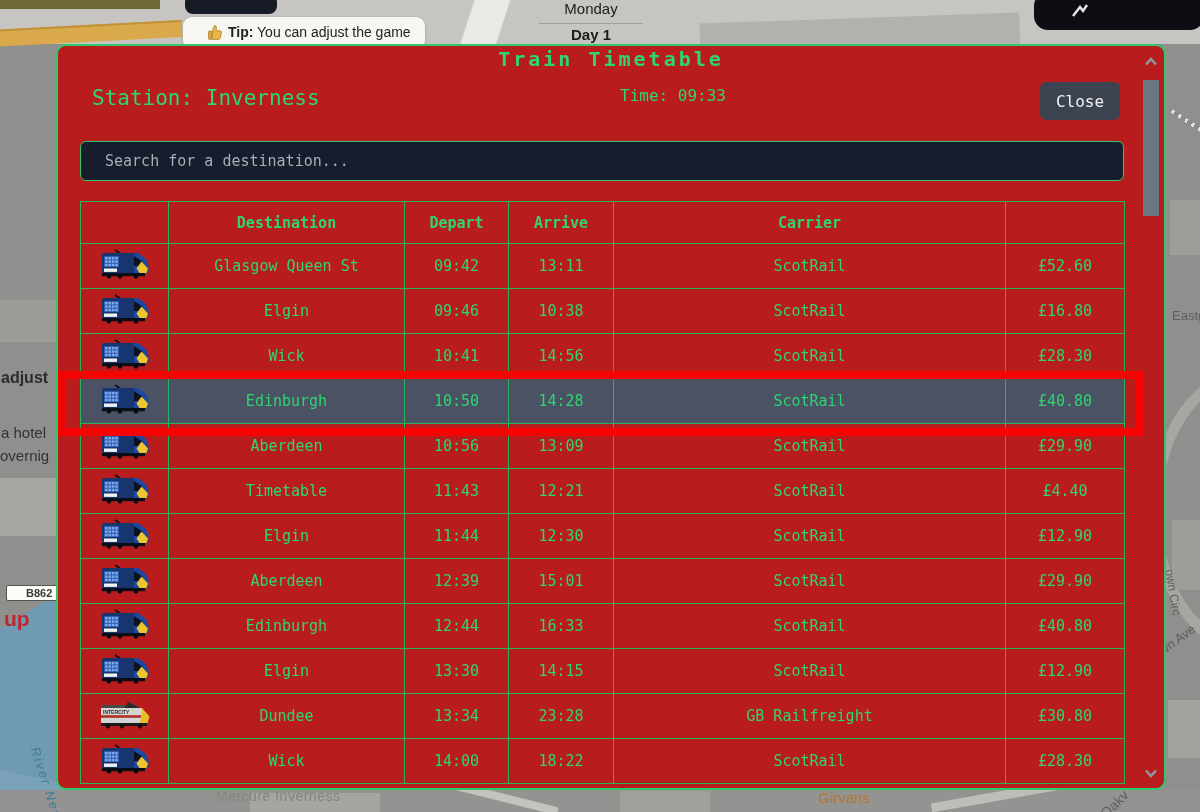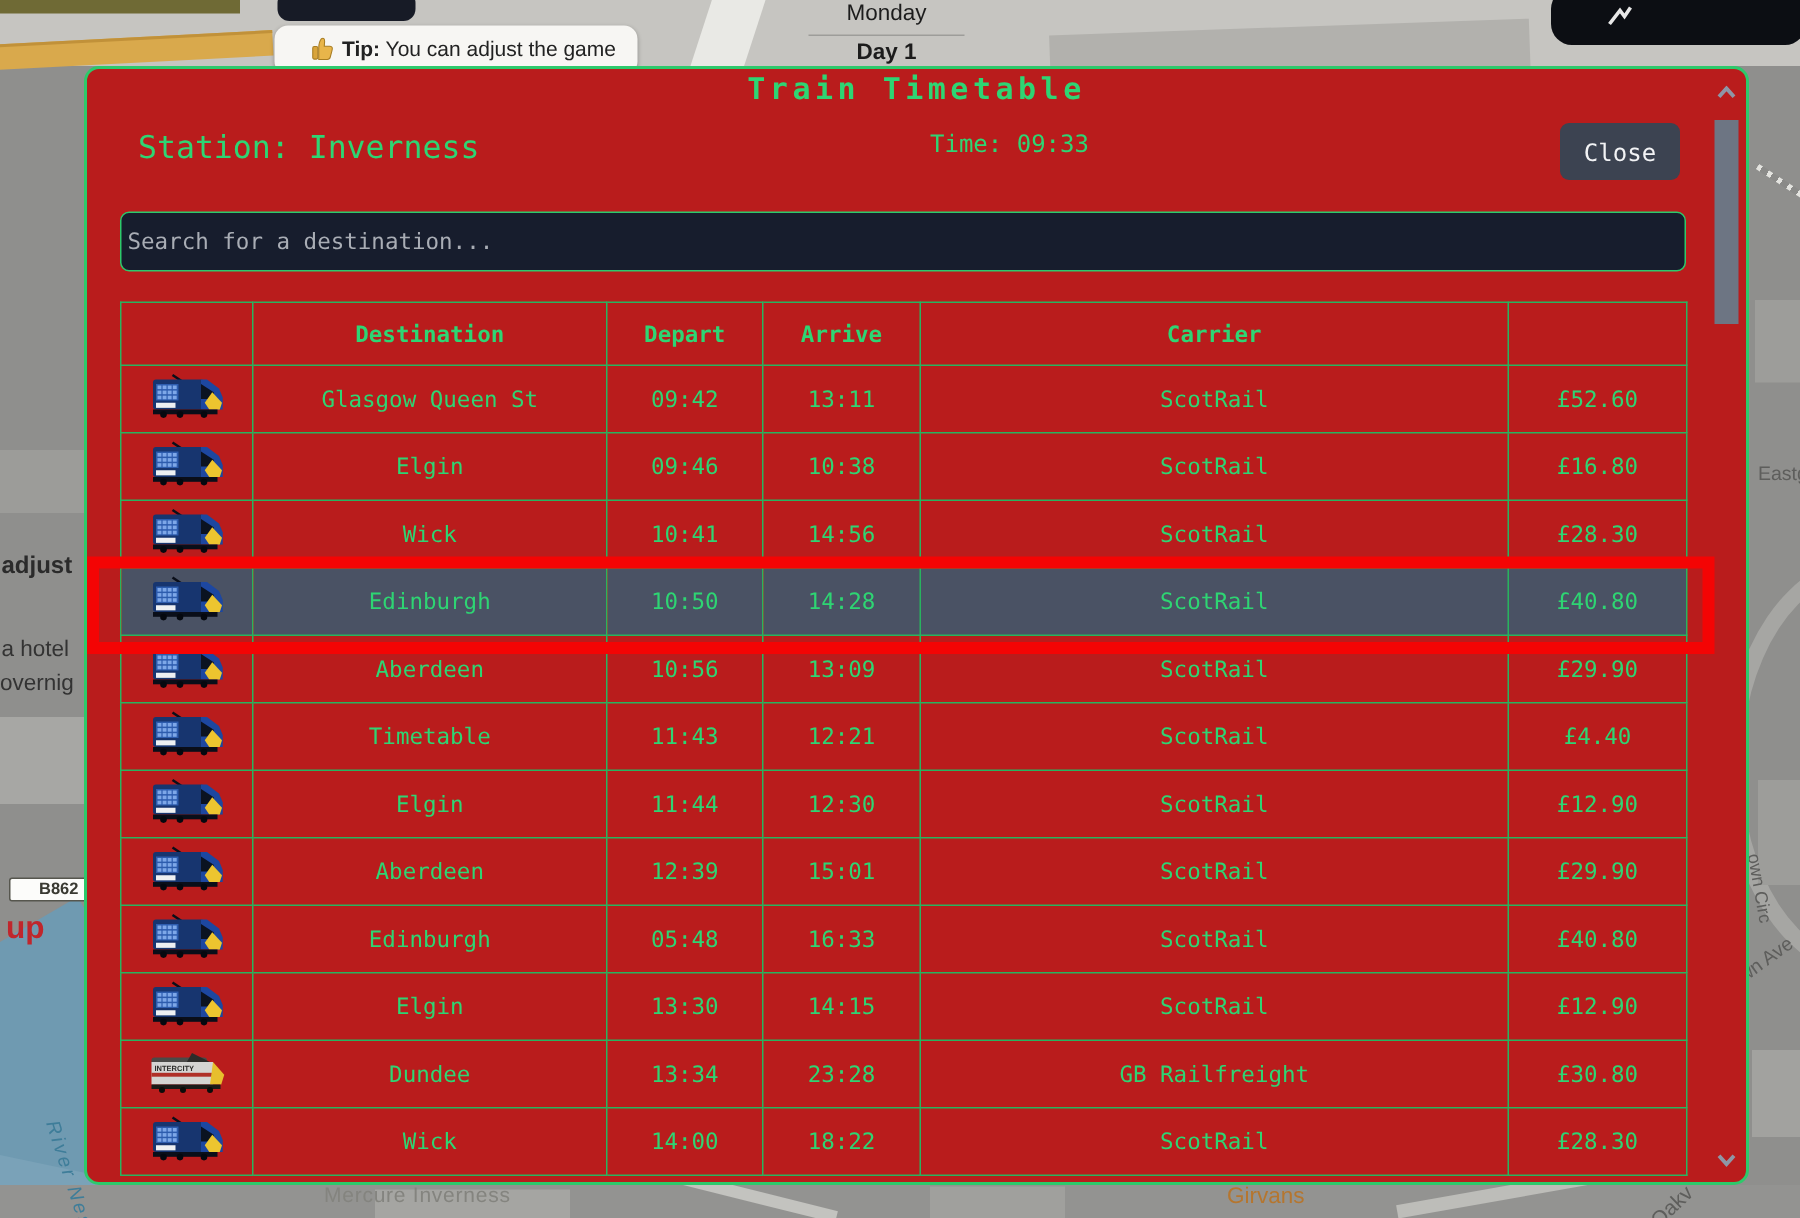--- a/index.html
+++ b/index.html
@@ -68,21 +68,21 @@
   }
   .modal-title{position:absolute;left:0;right:0;top:1px;text-align:center;
     color:#2ed573;font-weight:bold;font-size:20px;letter-spacing:3px;}
   .station-label{position:absolute;left:22px;top:40px;color:#2ed573;font-size:21px;margin-left:12px;}
   .time-label{position:absolute;left:562px;top:40px;color:#2ed573;font-size:16px;}
   .close-btn{position:absolute;right:44px;top:36px;width:80px;height:38px;
     background:#3c4351;color:#f2f3f5;border:none;border-radius:6px;
     font-family:inherit;font-size:16px;cursor:pointer;}
   .search-input{position:absolute;left:22px;top:95px;width:1044px;height:40px;box-sizing:border-box;
     background:#171d2d;border:1px solid #2dc96b;border-radius:6px;color:#d6d9de;
-    font-family:inherit;font-size:15px;padding:0 4px;outline:none;}
+    font-family:inherit;font-size:15px;padding:0 24px;outline:none;}
   .search-input::placeholder{color:#a9adb5;}
 
   table.timetable{position:absolute;left:22px;top:155px;width:1044px;border-collapse:collapse;table-layout:fixed;}
   .timetable th,.timetable td{border:1px solid #28b35f;color:#2ed573;font-size:15px;
     text-align:center;padding:0;overflow:hidden;white-space:nowrap;}
   .timetable th{height:41px;font-weight:bold;}
   .timetable td{height:44px;}
   .timetable tr.row-highlighted td{background:#4a5264;}
   .train-icon{display:inline-flex;align-items:center;justify-content:center;}
   .train-icon .svg-intercity{display:none;}
@@ -521,21 +521,21 @@
           <rect x="4" y="19.5" width="13" height="3.4" fill="#eef0f2"></rect>
           <rect x="2" y="24" width="43" height="3.2" fill="#0a0e19"></rect>
           <circle cx="9" cy="27.4" r="2.2" fill="#05080f"></circle>
           <circle cx="20" cy="27.4" r="2.2" fill="#05080f"></circle>
           <circle cx="36" cy="27.4" r="2.2" fill="#05080f"></circle>
         </svg>
 
       </span>
     </td>
     <td class="cell-dest">Edinburgh</td>
-    <td class="cell-depart">05:48</td>
+    <td class="cell-depart">12:44</td>
     <td class="cell-arrive">16:33</td>
     <td class="cell-carrier">ScotRail</td>
     <td class="cell-price">£40.80</td>
   </tr>
         <tr>
     <td>
       <span class="train-icon">
         <svg class="svg-scotrail" width="50" height="30" viewBox="0 0 50 30">
           <path d="M15 1 l6 4" stroke="#0a0e19" stroke-width="1.6" fill="none"></path>
           <rect x="2" y="4" width="34" height="20" rx="2" fill="#17356f"></rect>

